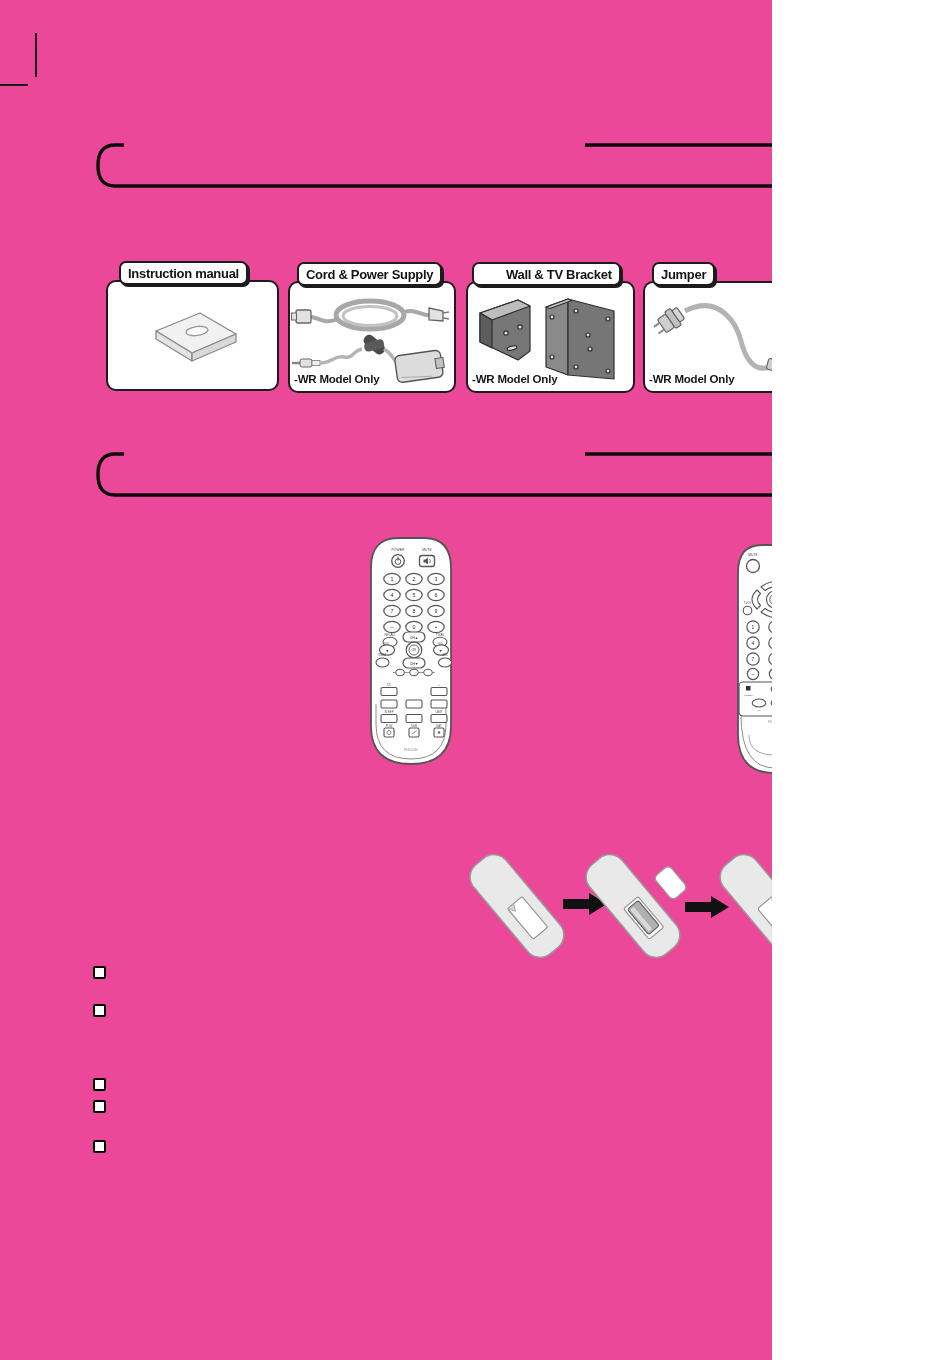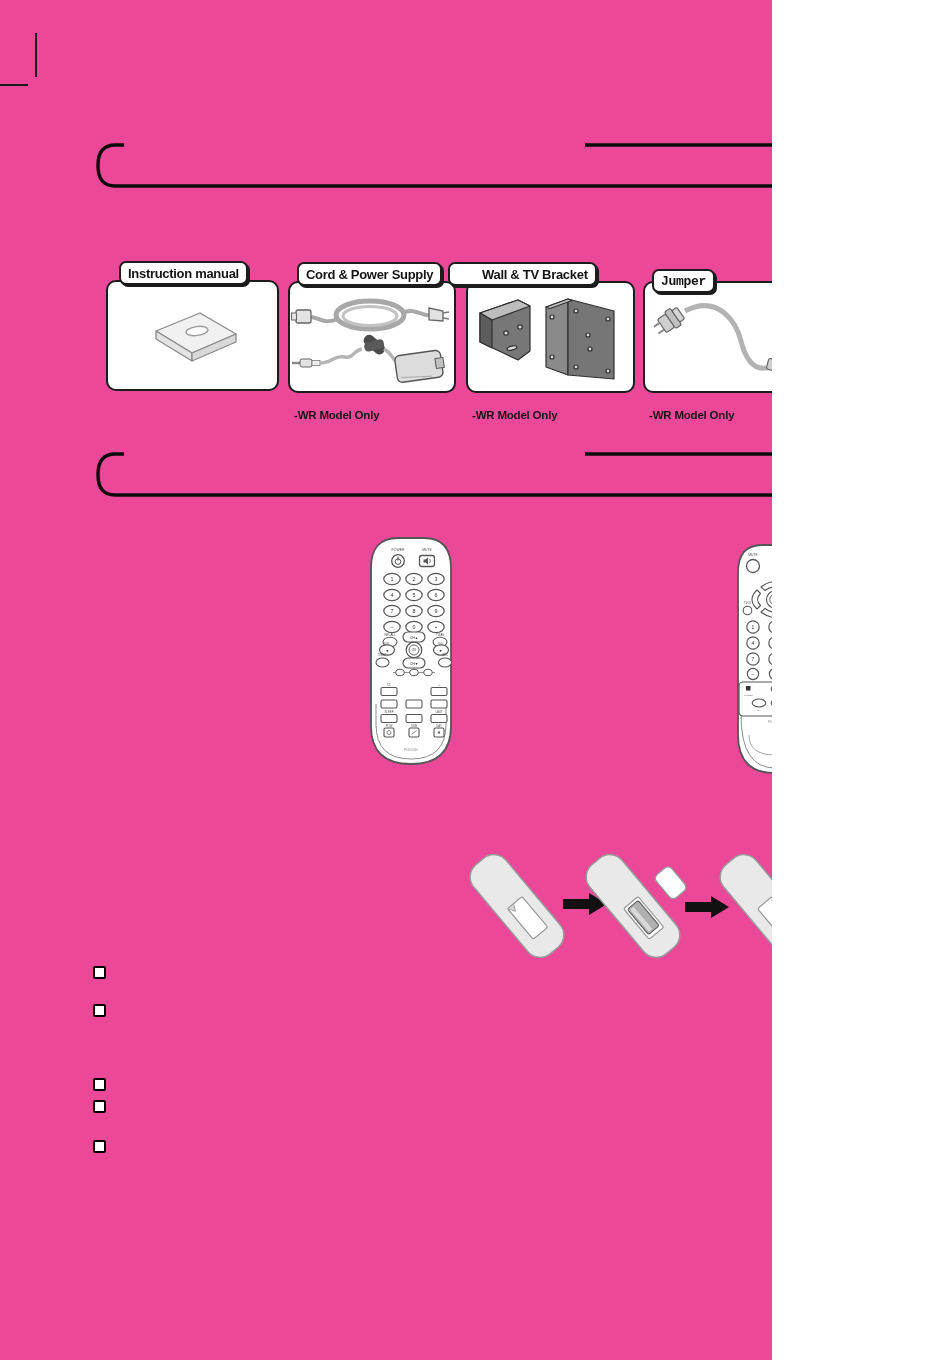--- a/index.html
+++ b/index.html
@@ -10,21 +10,21 @@
   .cmark{position:absolute;background:#1a1a1a;}
 
   
   .banner{position:absolute;width:722px;height:50px;}
 
   
   .acc-box{position:absolute;border:2px solid #1c1c1c;border-radius:10px;background:#fff;}
   .acc-tab{position:absolute;height:20px;border:2px solid #1c1c1c;border-radius:7px;background:#fff;
            padding:0 7px;display:flex;align-items:center;font-size:13px;font-weight:700;
            letter-spacing:-0.3px;color:#141414;box-shadow:2px 2px 0 #1c1c1c;z-index:3;white-space:nowrap;}
-  .wr-note{position:absolute;font-size:11.5px;font-weight:700;color:#161616;letter-spacing:-0.2px;z-index:2;margin-top:36px;}
+  .wr-note{position:absolute;font-size:11.5px;font-weight:700;color:#161616;letter-spacing:-0.2px;z-index:2;}
   .acc-art{position:absolute;}
 
   
   .fig{position:absolute;}
 
   svg text{font-family:"Liberation Sans",sans-serif;text-anchor:middle;}
   .rl{fill:#4a4a4a;}
   .bl{fill:#333333;}
   .mod{fill:#8a8a8a;}
 
@@ -112,21 +112,21 @@
         <circle cx="108" cy="26" r="2" fill="#dddddd"></circle>
         <circle cx="140" cy="34" r="2" fill="#dddddd"></circle>
         <circle cx="140" cy="86" r="2" fill="#dddddd"></circle>
         <circle cx="108" cy="82" r="2" fill="#dddddd"></circle>
         <circle cx="120" cy="50" r="2" fill="#dddddd"></circle>
         <circle cx="122" cy="64" r="2" fill="#dddddd"></circle>
       </g>
     </svg>
     <div class="wr-note" style="left:4px;top:90px;">-WR Model Only</div>
   </div>
-  <div class="acc-tab" style="left:448px;top:262px;padding-left:32px;">
+  <div class="acc-tab" style="left:472px;top:262px;padding-left:32px;">
     <span>Wall &amp; TV Bracket</span>
   </div>
 
   <div class="acc-box" style="left:643px;top:281px;width:165px;height:108px;">
     <svg class="acc-art" style="left:0;top:2px;" width="160" height="104" viewBox="0 0 160 104">
       <path d="M40 26 C 75 8 92 40 96 56 C 100 72 108 88 126 82" fill="none" stroke="#b3b3b3" stroke-width="5"></path>
       <g transform="rotate(-35 30 32)">
         <rect x="14" y="24" width="10" height="16" rx="2" fill="#cfcfcf" stroke="#666" stroke-width="1.2"></rect>
         <rect x="24" y="22" width="7" height="20" rx="2" fill="#c0c0c0" stroke="#666" stroke-width="1.2"></rect>
         <rect x="31" y="25" width="6" height="14" rx="2" fill="#d5d5d5" stroke="#666" stroke-width="1.2"></rect>
@@ -135,21 +135,21 @@
       </g>
       <g transform="rotate(15 134 82)">
         <rect x="122" y="76" width="14" height="11" rx="2" fill="#cfcfcf" stroke="#666" stroke-width="1.2"></rect>
         <rect x="136" y="70" width="9" height="12" rx="1.5" fill="#c0c0c0" stroke="#666" stroke-width="1.2"></rect>
         <line x1="140.5" y1="70" x2="140.5" y2="60" stroke="#999" stroke-width="2.5"></line>
         <circle cx="140.5" cy="58.5" r="2" fill="#bbbbbb" stroke="#777" stroke-width="0.8"></circle>
       </g>
     </svg>
     <div class="wr-note" style="left:4px;top:90px;">-WR Model Only</div>
   </div>
-  <div class="acc-tab" style="left:652px;top:269px;font-family:Liberation Mono, monospace;">
+  <div class="acc-tab" style="left:652px;top:262px;">
     <span>Jumper</span>
   </div>
 
   <svg class="banner" style="left:94px;top:450px;" viewBox="0 0 722 50">
     <path d="M30 4 L21 4 Q4 4 4 24 L4 25 Q4 45 21 45 L701 45 Q718 45 718 25 L718 24 Q718 4 701 4 L491 4" fill="none" stroke="#0b0b0b" stroke-width="3.4"></path>
   </svg>
 
   <svg class="fig" style="left:367px;top:536px;" width="88" height="230" viewBox="0 0 88 230">
     <path d="M31 2 L57 2 Q84 2 84 32 L84 190 Q84 228 44 228 Q4 228 4 190 L4 32 Q4 2 31 2 Z" fill="#ffffff" stroke="#555" stroke-width="1.8"></path>
     <path d="M9 168 L9 188 Q9 223 44 223 Q79 223 79 188 L79 168" fill="none" stroke="#8c8c8c" stroke-width="1"></path>

